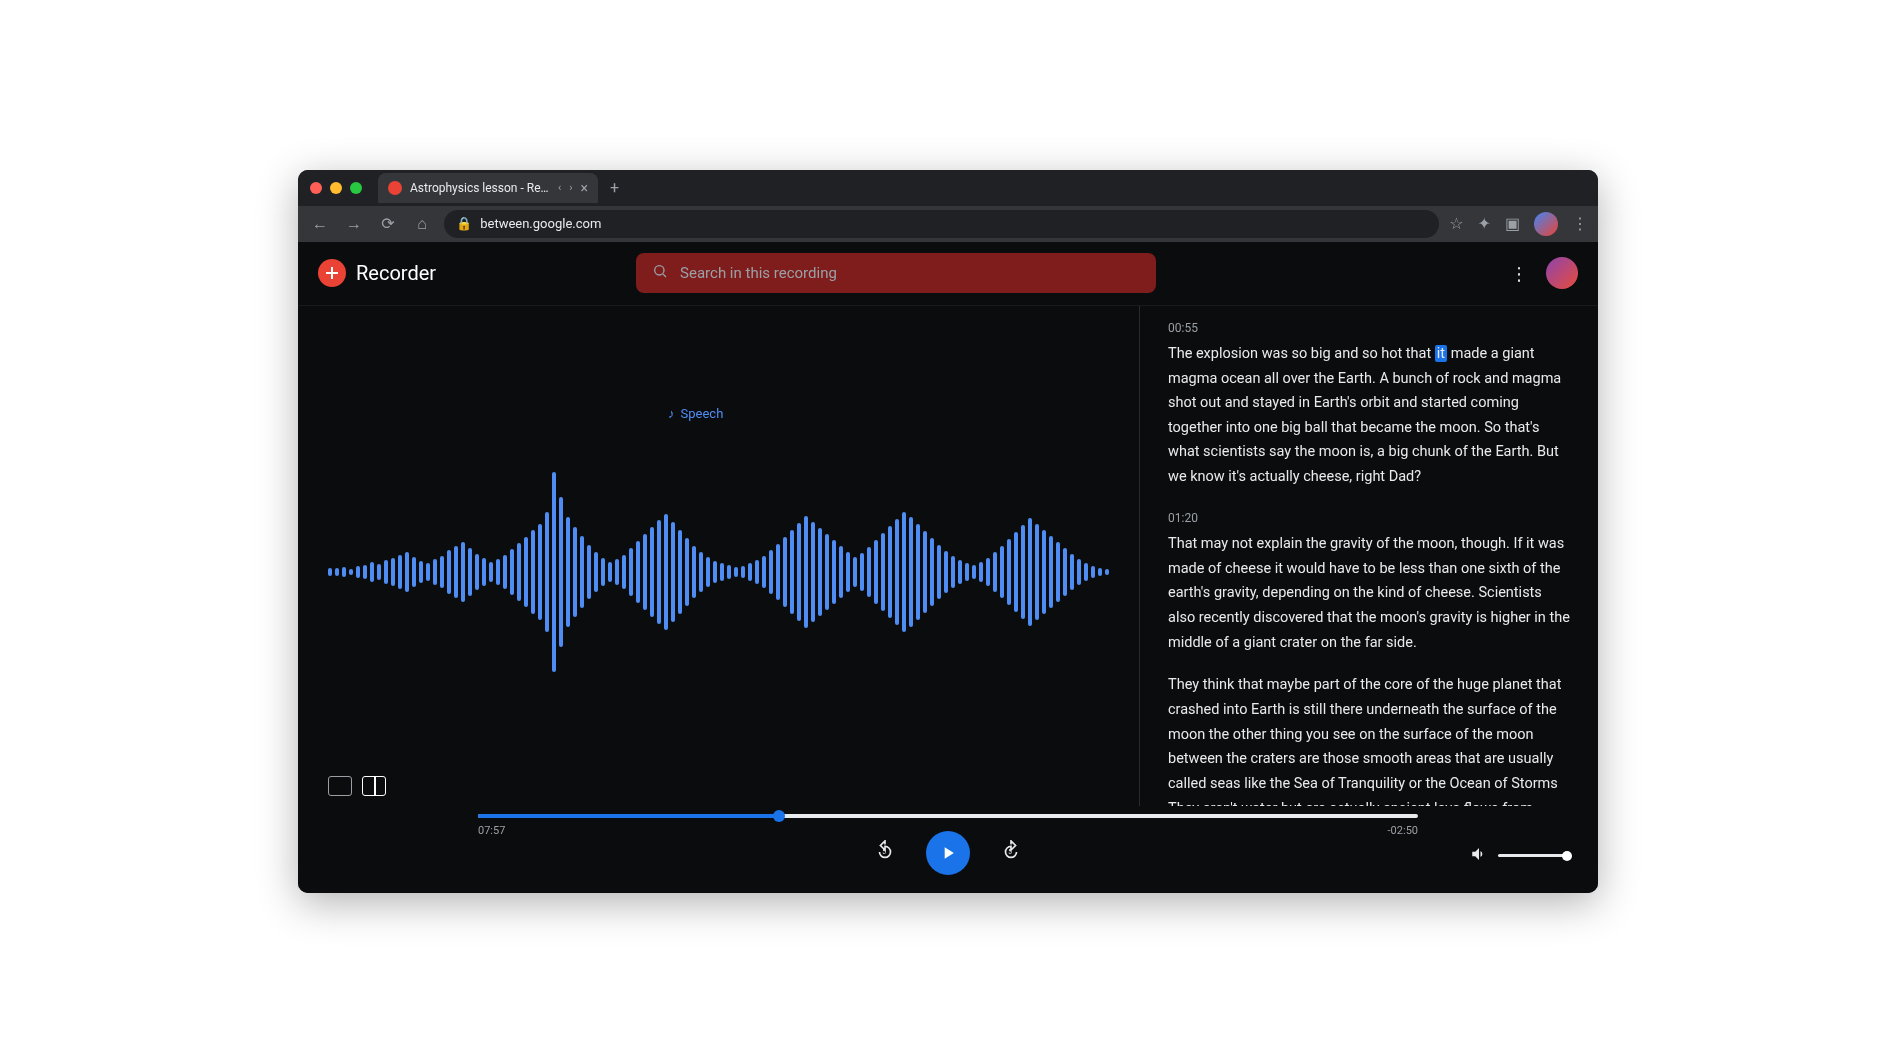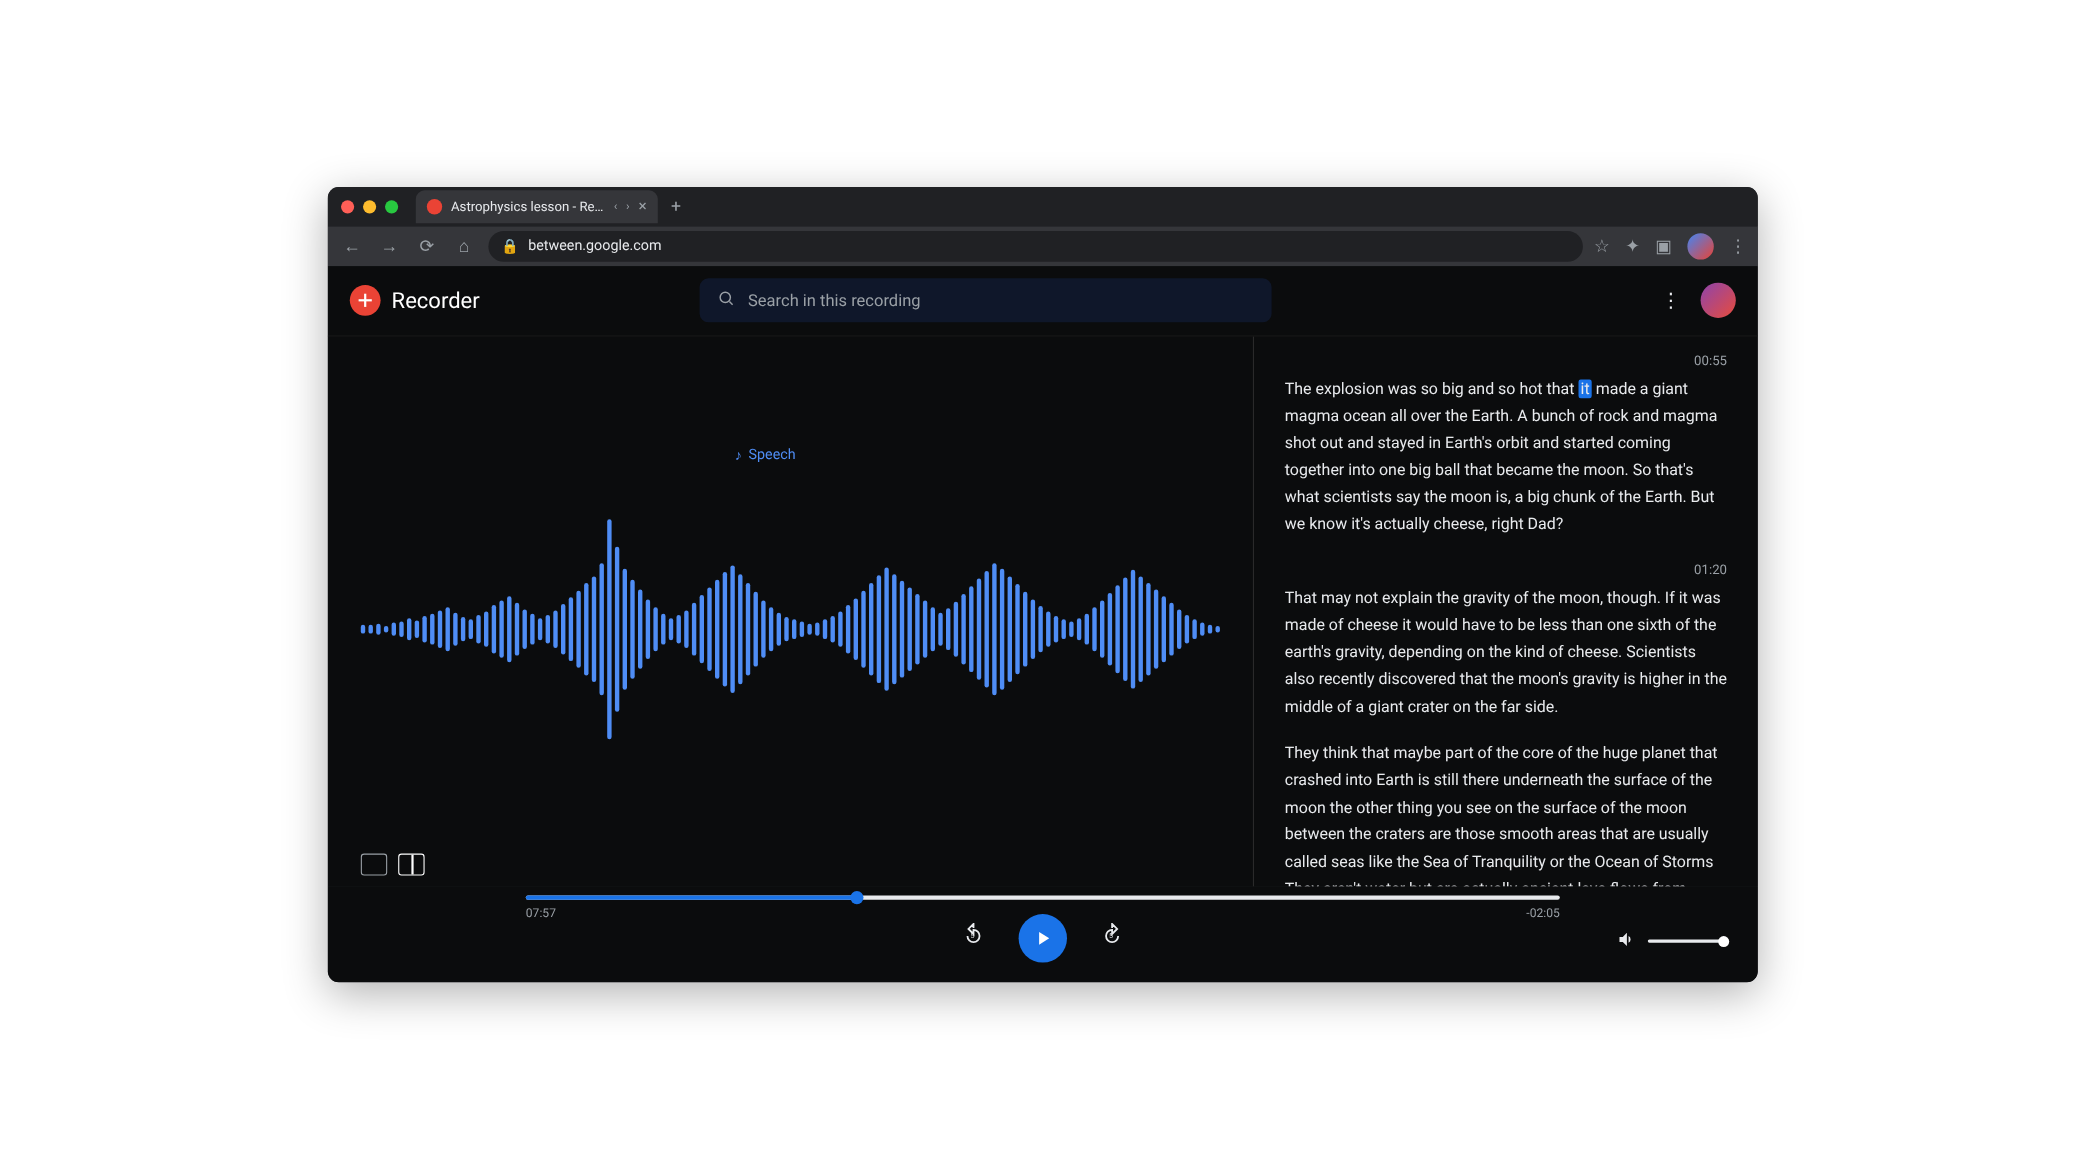--- a/index.html
+++ b/index.html
@@ -94,21 +94,21 @@
   .logo-icon {
     width: 28px; height: 28px; border-radius: 50%;
     background: #ea4335; position: relative;
     display: flex; align-items: center; justify-content: center;
   }
   .logo-icon::after { content:""; width:2px; height:12px; background:#fff; position:absolute; }
   .logo-icon::before { content:""; width:12px; height:2px; background:#fff; position:absolute; }
   .header-spacer { flex: 0 0 160px; }
   .search-box {
     flex: 0 0 520px;
-    background: #0f172a;
+    background: #7f1d1d;
     border-radius: 8px;
     height: 40px;
     display: flex;
     align-items: center;
     padding: 0 16px;
     gap: 12px;
     color: #9aa0a6;
     font-size: 15px;
   }
   .header-right { margin-left: auto; display: flex; gap: 18px; align-items: center; }
@@ -165,21 +165,21 @@
   
   .right-pane {
     flex: 1;
     padding: 12px 28px;
     overflow-y: hidden;
     color: #e8eaed;
     font-size: 14.5px;
     line-height: 1.7;
   }
   .seg { margin-bottom: 18px; }
-  .ts { color: #9aa0a6; font-size: 12px; margin-bottom: 4px; text-align: right; }
+  .ts { color: #9aa0a6; font-size: 12px; margin-bottom: 4px; }
   .hl { background: #1a73e8; padding: 0 2px; border-radius: 2px; }
 
   
   .player {
     background: #0b0c0d;
     padding: 8px 30px 18px;
     position: relative;
   }
   .seek {
     position: relative;
@@ -427,21 +427,21 @@
   </div>
 
   <div class="player">
     <div class="seek">
       <div class="seek-track"></div>
       <div class="seek-fill" id="seek-fill" style="width: 32%;"></div>
       <div class="seek-thumb" id="seek-thumb" style="left: 32%;"></div>
     </div>
     <div class="seek-times">
       <span>07:57</span>
-      <span>-02:05</span>
+      <span>-02:50</span>
     </div>
     <div class="controls">
       <span class="ctrl-btn skip">
         <svg viewBox="0 0 24 24" fill="none" stroke="#e8eaed" stroke-width="1.8">
             <path d="M12 5V1L7 6l5 5V7a6 6 0 1 1-6 6"></path>
             <text x="9" y="15" font-size="7" fill="#e8eaed" stroke="none">5</text>
           </svg>
       </span>
       <span class="play">
         <svg viewBox="0 0 24 24">

